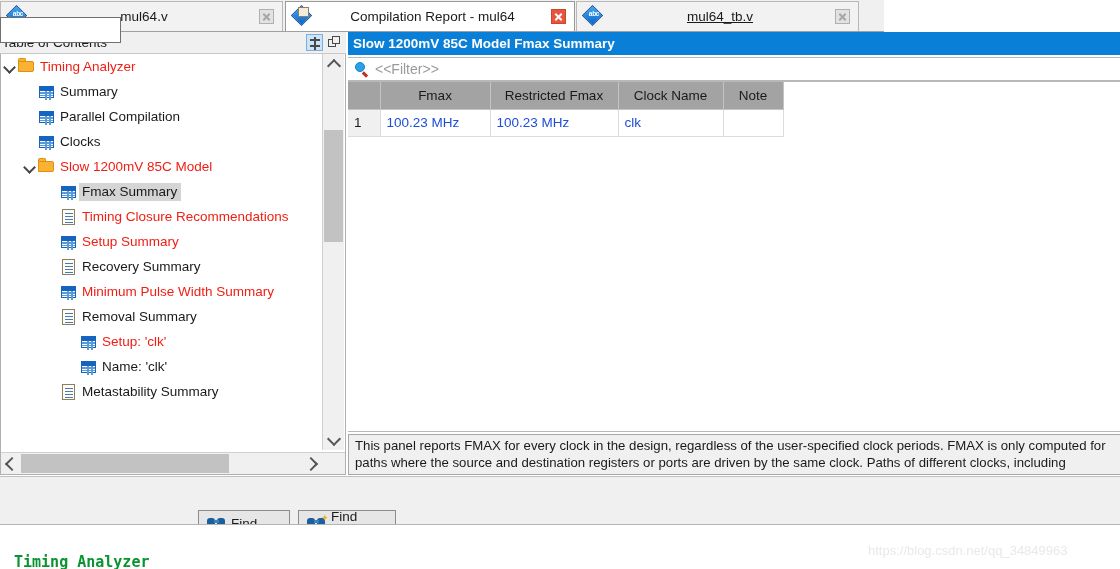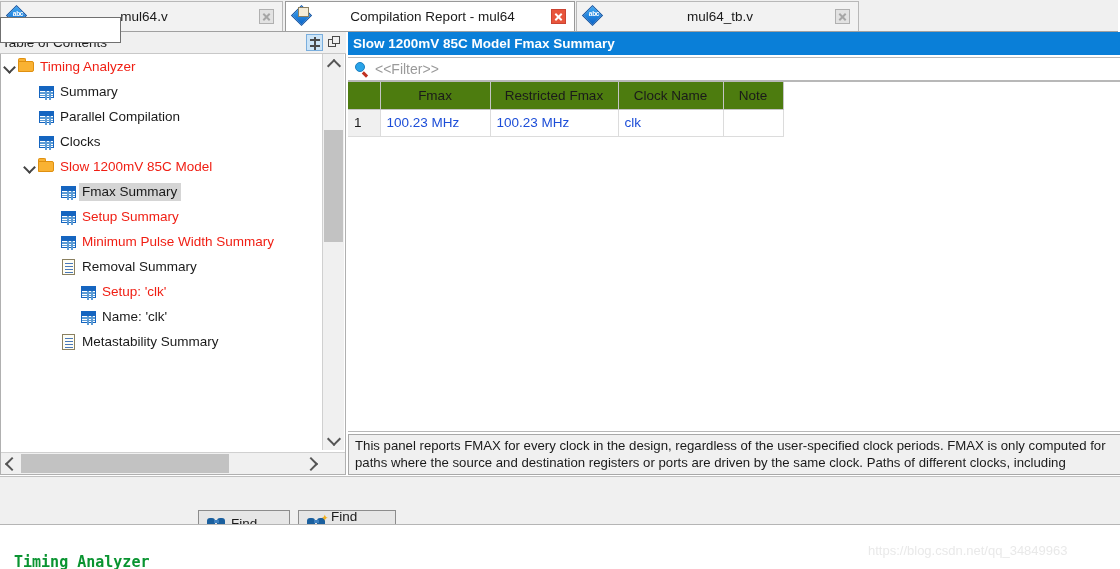--- a/index.html
+++ b/index.html
@@ -14,21 +14,21 @@
     font-family: "Liberation Sans", sans-serif;
     font-size: 13px;
     color: #1a1a1a;
     position: relative;
   }
 
   
   .tabbar {
     position: absolute;
     left: 0; top: 0;
-    width: 1118px; height: 32px;
+    width: 884px; height: 32px;
     background: #f0f0f0;
     border-bottom: 1px solid #a0a0a0;
     box-sizing: border-box;
   }
   .tab {
     position: absolute;
     top: 1px;
     height: 30px;
     box-sizing: border-box;
     display: flex;
@@ -445,21 +445,21 @@
     border-left: none; border-right: none;
     box-sizing: border-box;
     overflow: hidden;
   }
   table.rep {
     border-collapse: collapse;
     table-layout: fixed;
   }
   table.rep th {
     height: 27px;
-    background: #4d7c0f;
+    background: #a3a3a3;
     border: 1px solid #c4c4c4;
     border-top: none;
     font-size: 13.5px;
     font-weight: normal;
     color: #1a1a1a;
     text-align: center;
     padding: 0 6px;
     box-sizing: border-box;
   }
   table.rep th.idxcol { width: 32px; border-left: none; }
@@ -609,21 +609,21 @@
 
   <div class="tab active" id="tab-1" style="left:285px; width:290px;">
     <span class="tab-icon">
       <span class="diamond"></span>
       <span class="rep-page"></span>
     </span>
     <span class="tab-label">Compilation Report - mul64</span>
     <span class="tab-close red"></span>
   </div>
 
-  <div class="tab" id="tab-2" style="left:576px; width:283px;">
+  <div class="tab" id="tab-2" style="left:576px; width:283px;text-decoration:underline;">
     <span class="tab-icon">
       <span class="diamond"></span>
       <span class="diamond-txt">abc</span>
     </span>
     <span class="tab-label">mul64_tb.v</span>
     <span class="tab-close"></span>
   </div>
 </div>
 
 <div class="toc-panel">
@@ -708,28 +708,54 @@
               <span class="tbl-v"></span>
               <span class="tbl-v2"></span>
             </span>
           </span>
           <span class="lbl black-t">Fmax Summary</span>
         </div>
         <div class="tree-row">
           <span class="ind2"></span>
           <span class="twisty"></span>
           <span class="ic">
+            <span class="doc">
+              <span class="doc-l" style="top:3px"></span>
+              <span class="doc-l" style="top:6px"></span>
+              <span class="doc-l" style="top:9px"></span>
+              <span class="doc-l" style="top:12px"></span>
+            </span>
+          </span>
+          <span class="lbl red-t">Timing Closure Recommendations</span>
+        </div>
+        <div class="tree-row">
+          <span class="ind2"></span>
+          <span class="twisty"></span>
+          <span class="ic">
             <span class="tbl">
               <span class="tbl-l1"></span>
               <span class="tbl-l2"></span>
               <span class="tbl-v"></span>
               <span class="tbl-v2"></span>
             </span>
           </span>
           <span class="lbl red-t">Setup Summary</span>
+        </div>
+        <div class="tree-row">
+          <span class="ind2"></span>
+          <span class="twisty"></span>
+          <span class="ic">
+            <span class="doc">
+              <span class="doc-l" style="top:3px"></span>
+              <span class="doc-l" style="top:6px"></span>
+              <span class="doc-l" style="top:9px"></span>
+              <span class="doc-l" style="top:12px"></span>
+            </span>
+          </span>
+          <span class="lbl black-t">Recovery Summary</span>
         </div>
         <div class="tree-row">
           <span class="ind2"></span>
           <span class="twisty"></span>
           <span class="ic">
             <span class="tbl">
               <span class="tbl-l1"></span>
               <span class="tbl-l2"></span>
               <span class="tbl-v"></span>
               <span class="tbl-v2"></span>

